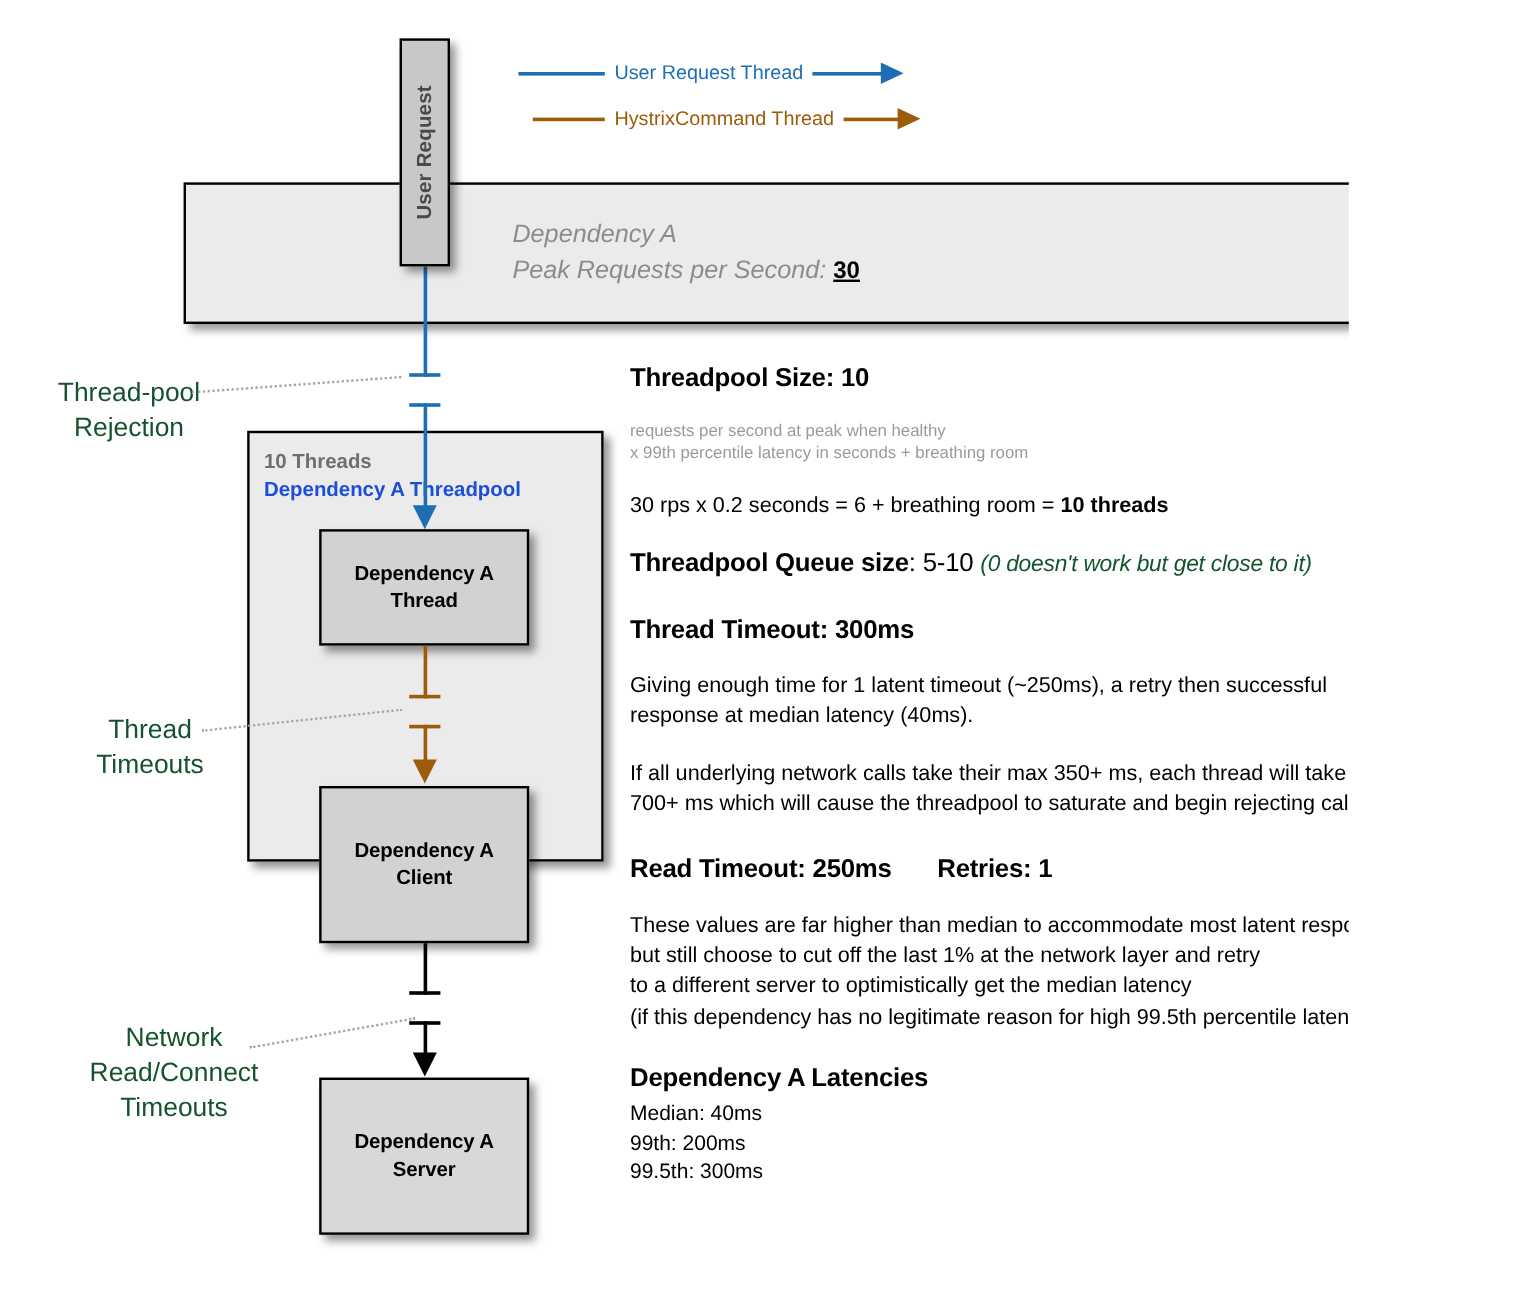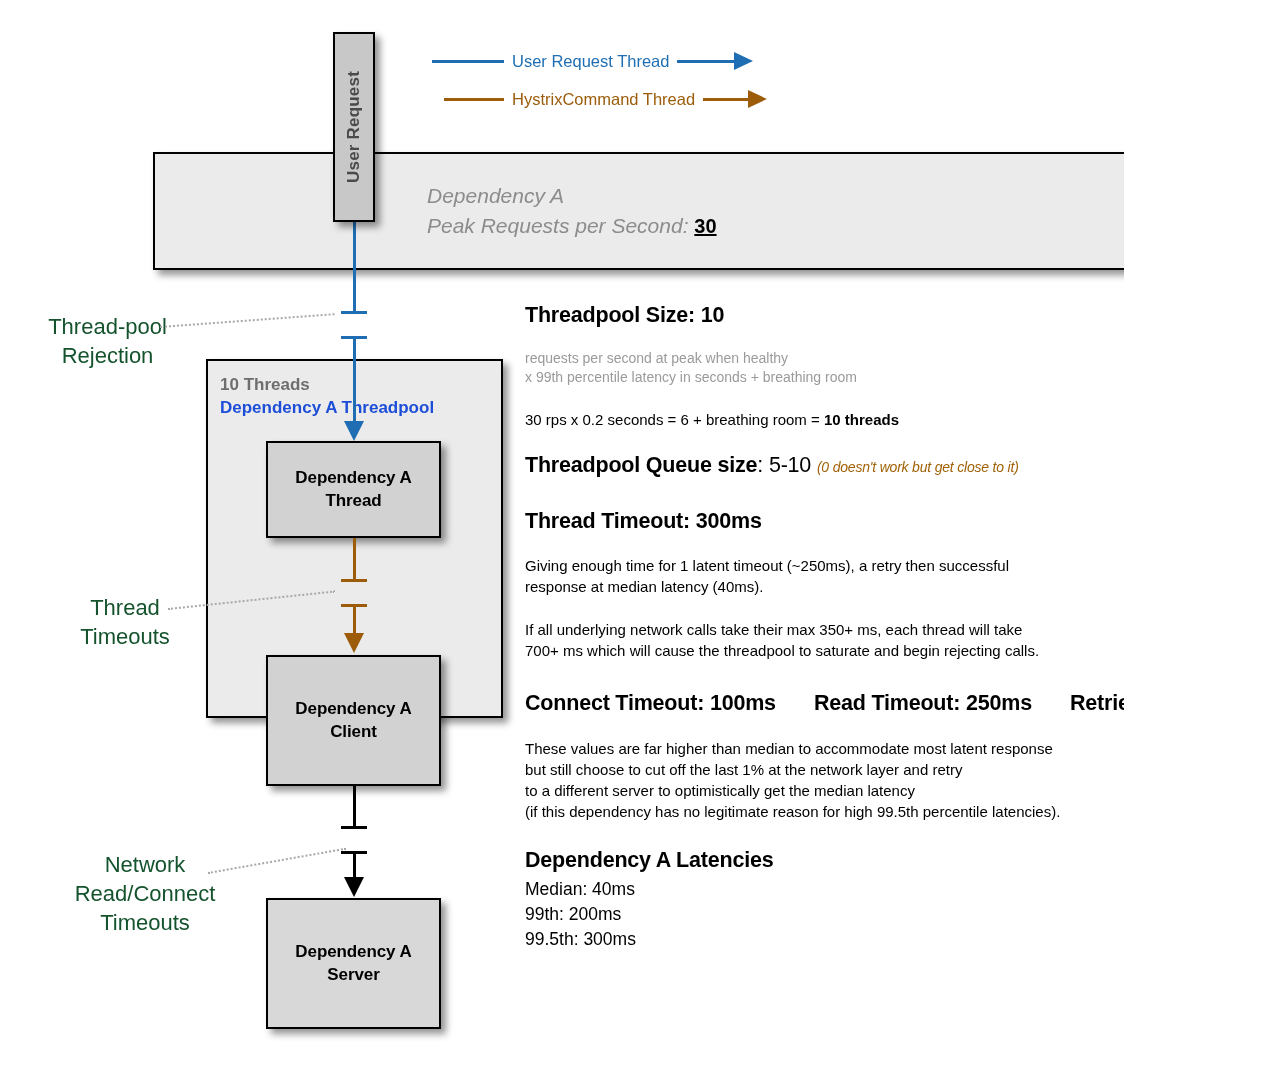--- a/index.html
+++ b/index.html
@@ -198,30 +198,30 @@
     white-space: nowrap;
     letter-spacing: -0.2px;
   }
   .r-gray {
     font-size: 14px;
     color: #9a9a9a;
     line-height: 1.36;
     white-space: pre-line;
   }
   .r-body {
-    font-size: 15px;
+    font-size: 18px;
     color: #000;
     line-height: 1.4;
     white-space: pre-line;
   }
   .r-body b { font-weight: bold; }
   .r-note {
     font-style: italic;
-    font-size: 14px;
-    color: #a16207;
+    font-size: 19px;
+    color: #14532d;
     font-weight: normal;
   }
   .r-sub {
     font-size: 17.5px;
     color: #000;
     line-height: 1.42;
     white-space: pre-line;
   }
   .timeouts-row { display: flex; gap: 38px; white-space: nowrap; }
 </style>
@@ -321,21 +321,20 @@
 
     <div class="r-head" style="margin-top:31px">Thread Timeout: 300ms</div>
 
     <div class="r-body" style="margin-top:21px">Giving enough time for 1 latent timeout (~250ms), a retry then successful
 response at median latency (40ms).</div>
 
     <div class="r-body" style="margin-top:22px">If all underlying network calls take their max 350+ ms, each thread will take
 700+ ms which will cause the threadpool to saturate and begin rejecting calls.</div>
 
     <div class="timeouts-row" style="margin-top:30px">
-      <div class="r-head">Connect Timeout: 100ms</div>
       <div class="r-head">Read Timeout: 250ms</div>
       <div class="r-head">Retries: 1</div>
     </div>
 
     <div class="r-body" style="margin-top:22px">These values are far higher than median to accommodate most latent response
 but still choose to cut off the last 1% at the network layer and retry
 to a different server to optimistically get the median latency
 (if this dependency has no legitimate reason for high 99.5th percentile latencies).</div>
 
     <div class="r-head" style="margin-top:26px">Dependency A Latencies</div>

